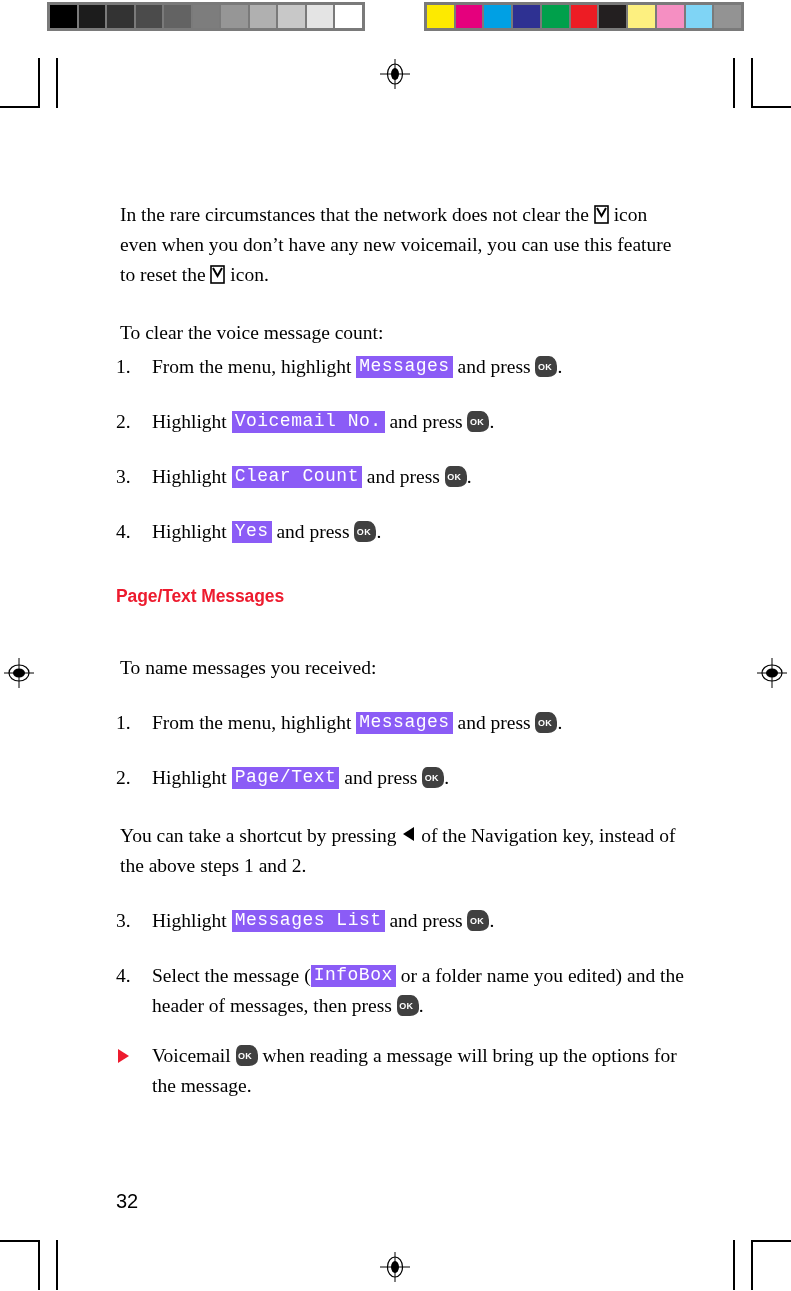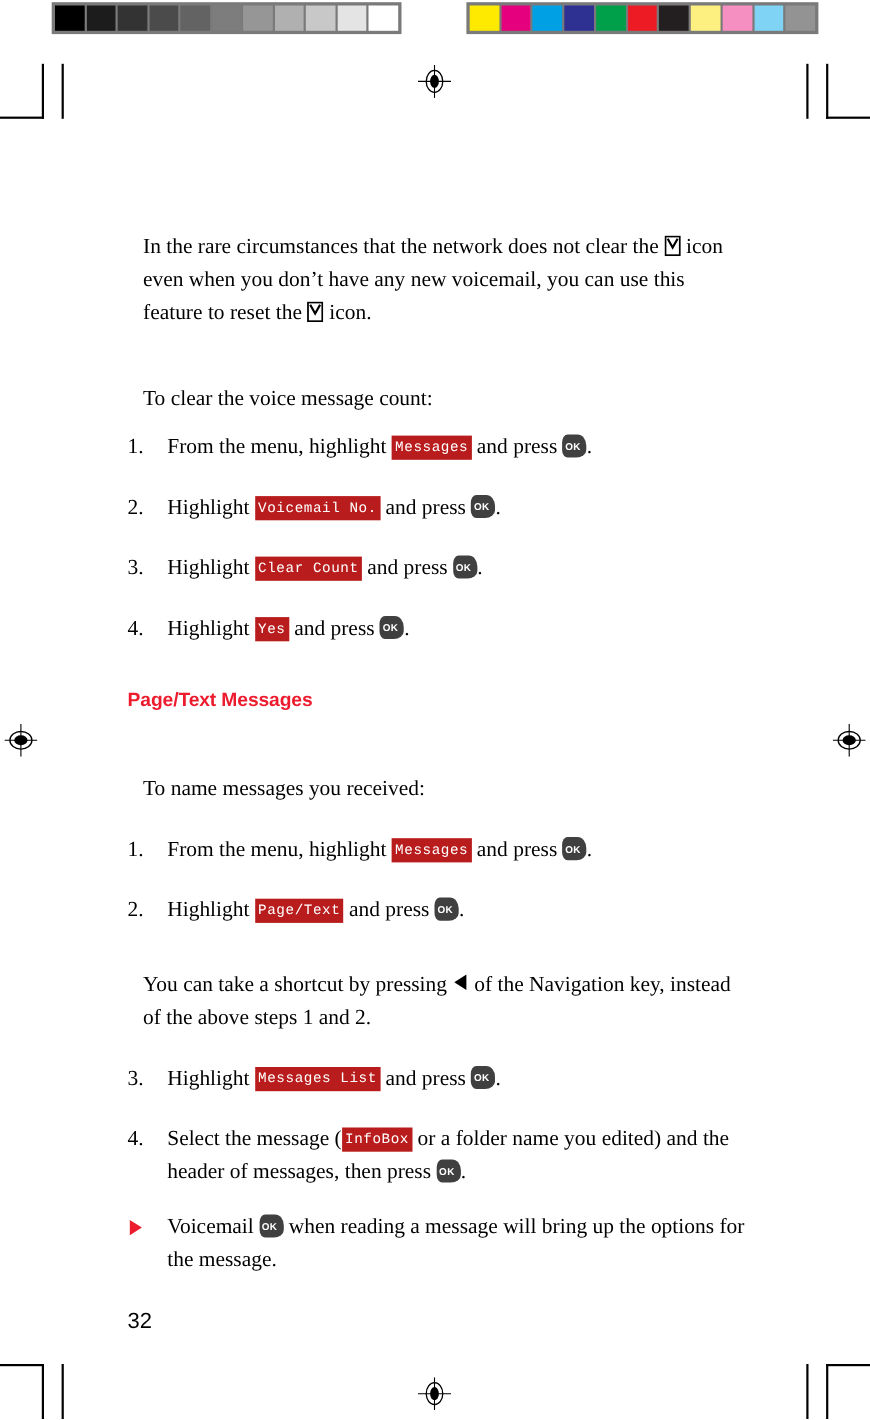--- a/index.html
+++ b/index.html
@@ -54,21 +54,21 @@
     font-weight: bold;
     margin: 0;
     letter-spacing: -0.1px;
   }
   .head-gap-1 { height: 36px; }
   .head-gap-2 { height: 42px; }
 
   p.body-text {
     font-size: 19.5px;
     line-height: 30px;
-    margin: 14px;
+    margin: 4px;
     color: #000;
   }
 
   ol.steps {
     list-style: none;
     margin: 0;
     padding: 0;
     font-size: 19.5px;
     line-height: 30px;
   }
@@ -101,24 +101,24 @@
     top: 8px;
     width: 0; height: 0;
     border-left: 11px solid #ed1b2e;
     border-top: 7px solid transparent;
     border-bottom: 7px solid transparent;
   }
 
   
   .lcd {
     display: inline-block;
-    background: #b91c1c;
+    background: #8b5cf6;
     color: #ffffff;
     font-family: "Liberation Mono", monospace;
-    font-size: 13px;
+    font-size: 18px;
     line-height: 19px;
     padding: 1px 3px 2px 3px;
     vertical-align: 1px;
     letter-spacing: 0.5px;
     white-space: nowrap;
     position: relative;
     top: -1px;
   }
 
   

